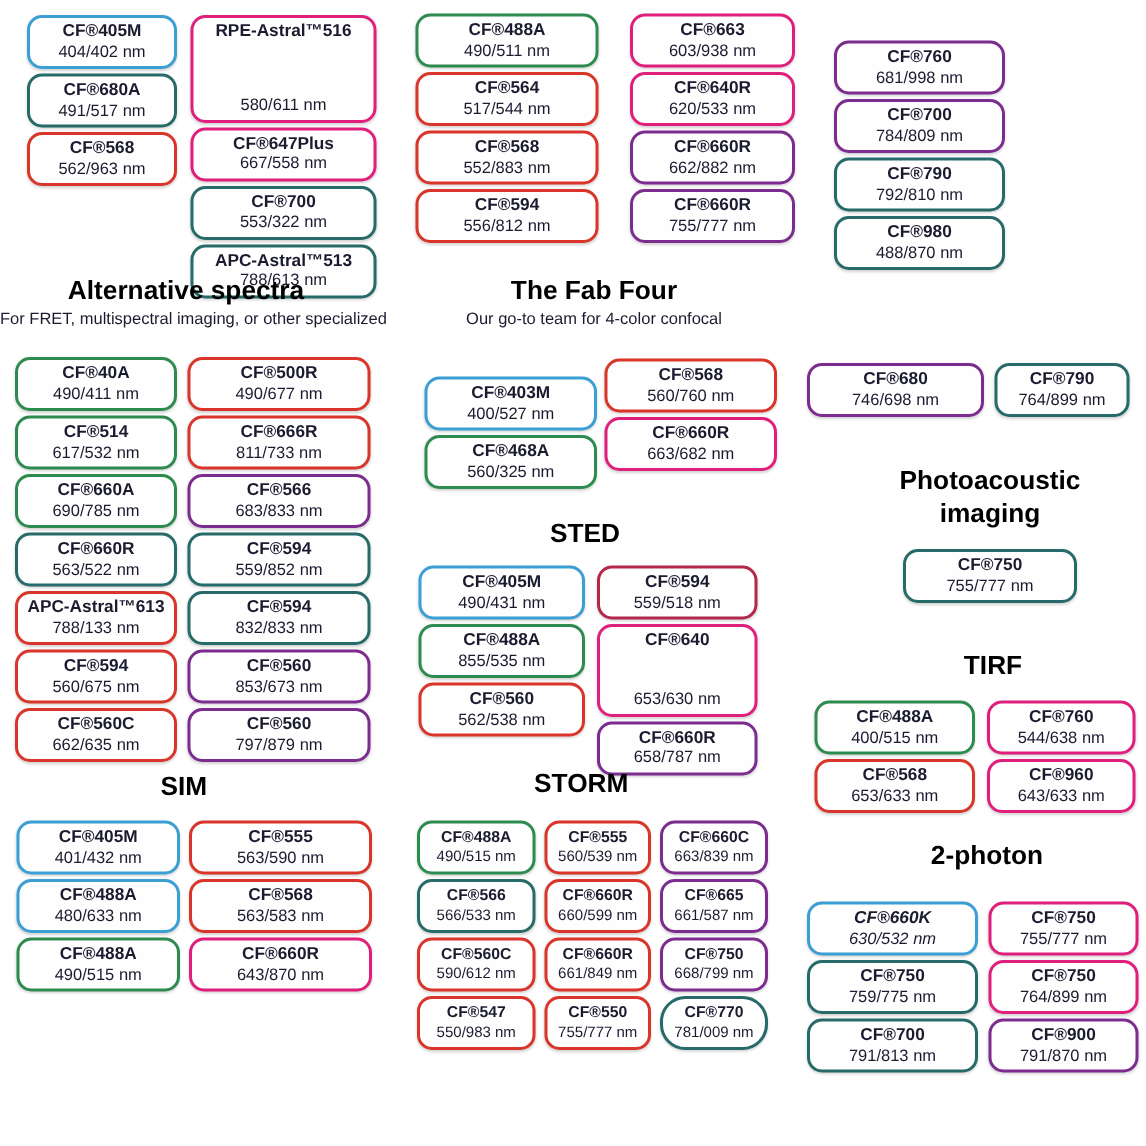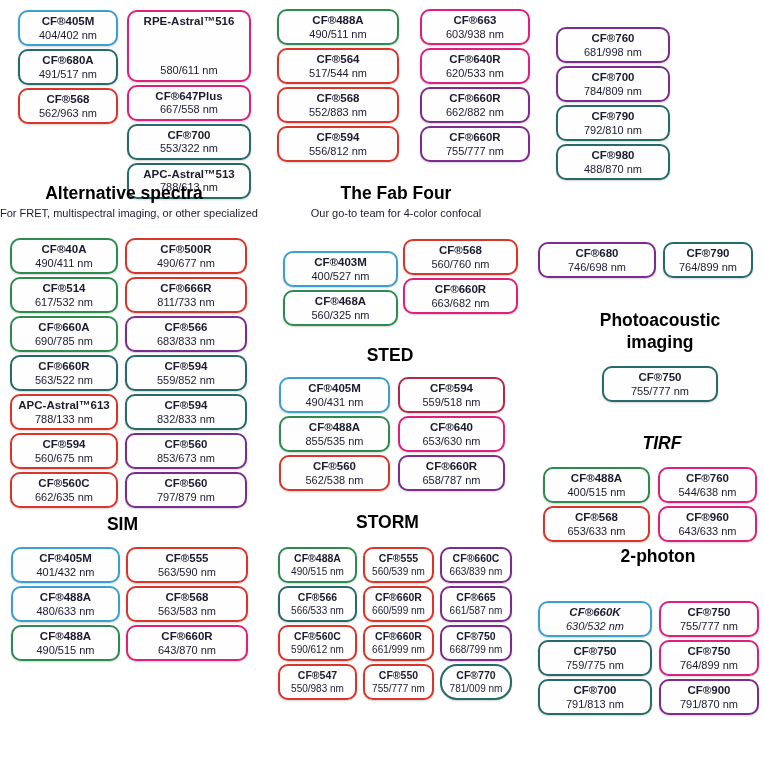--- a/index.html
+++ b/index.html
@@ -48,39 +48,39 @@
   #g-sted .pill-col:nth-child(2){width:107px}
 
   #g-rightpair{left:538px;top:242px;gap:7px;}
   #g-rightpair .pill-col:nth-child(1){width:118px}
   #g-rightpair .pill-col:nth-child(2){width:90px}
 
   #h-photo{left:585px;top:310px;width:150px;}
   #g-photo{left:602px;top:366px;}
   #g-photo .pill-col{width:116px}
 
-  #h-tirf{left:602px;top:433px;width:120px;font-style:italic;}
+  #h-tirf{left:602px;top:433px;width:120px;}
   #g-tirf{left:543px;top:467px;gap:8px;}
   #g-tirf .pill-col:nth-child(1){width:107px}
   #g-tirf .pill-col:nth-child(2){width:99px}
 
   #h-sim{left:60px;top:514px;width:125px;}
   #g-sim{left:11px;top:547px;gap:6px;}
   #g-sim .pill-col:nth-child(1){width:109px}
   #g-sim .pill-col:nth-child(2){width:122px}
 
   #h-storm{left:325px;top:512px;width:125px;}
   #g-storm{left:278px;top:547px;gap:6px;}
   #g-storm .pill-col:nth-child(1){width:79px}
   #g-storm .pill-col:nth-child(2){width:71px}
   #g-storm .pill-col:nth-child(3){width:72px}
   #g-storm .pill-name{font-size:10.5px}
   #g-storm .pill-value{font-size:10px}
 
-  #h-2p{left:593px;top:546px;width:130px;}
+  #h-2p{left:593px;top:560px;width:130px;}
   #g-2photon{left:538px;top:601px;gap:7px;}
   #g-2photon .pill-col:nth-child(1){width:114px}
   #g-2photon .pill-col:nth-child(2){width:100px}
 </style>
 </head>
 <body>
 
 <div class="group" id="g-topleft">
     <div class="pill-col">
       <div class="pill" style="border-color: rgb(59, 159, 212);">
@@ -284,21 +284,21 @@
       <div class="pill" style="border-color: rgb(217, 53, 42);">
         <div class="pill-name">CF®560</div>
         <div class="pill-value">562/538 nm</div>
       </div>
     </div>
     <div class="pill-col">
       <div class="pill" style="border-color: rgb(180, 40, 74);">
         <div class="pill-name">CF®594</div>
         <div class="pill-value">559/518 nm</div>
       </div>
-      <div class="pill" style="border-color: rgb(224, 31, 125);">
+      <div class="pill" style="border-color: rgb(224, 31, 125); gap: 26px;">
         <div class="pill-name">CF®640</div>
         <div class="pill-value">653/630 nm</div>
       </div>
       <div class="pill" style="border-color: rgb(124, 44, 142);">
         <div class="pill-name">CF®660R</div>
         <div class="pill-value">658/787 nm</div>
       </div>
     </div>
   </div>
 
@@ -415,21 +415,21 @@
       <div class="pill" style="border-color: rgb(217, 53, 42);">
         <div class="pill-name">CF®555</div>
         <div class="pill-value">560/539 nm</div>
       </div>
       <div class="pill" style="border-color: rgb(217, 53, 42);">
         <div class="pill-name">CF®660R</div>
         <div class="pill-value">660/599 nm</div>
       </div>
       <div class="pill" style="border-color: rgb(217, 53, 42);">
         <div class="pill-name">CF®660R</div>
-        <div class="pill-value">661/999 nm</div>
+        <div class="pill-value">661/849 nm</div>
       </div>
       <div class="pill" style="border-color: rgb(217, 53, 42);">
         <div class="pill-name">CF®550</div>
         <div class="pill-value">755/777 nm</div>
       </div>
     </div>
     <div class="pill-col">
       <div class="pill" style="border-color: rgb(124, 44, 142);">
         <div class="pill-name">CF®660C</div>
         <div class="pill-value">663/839 nm</div>

